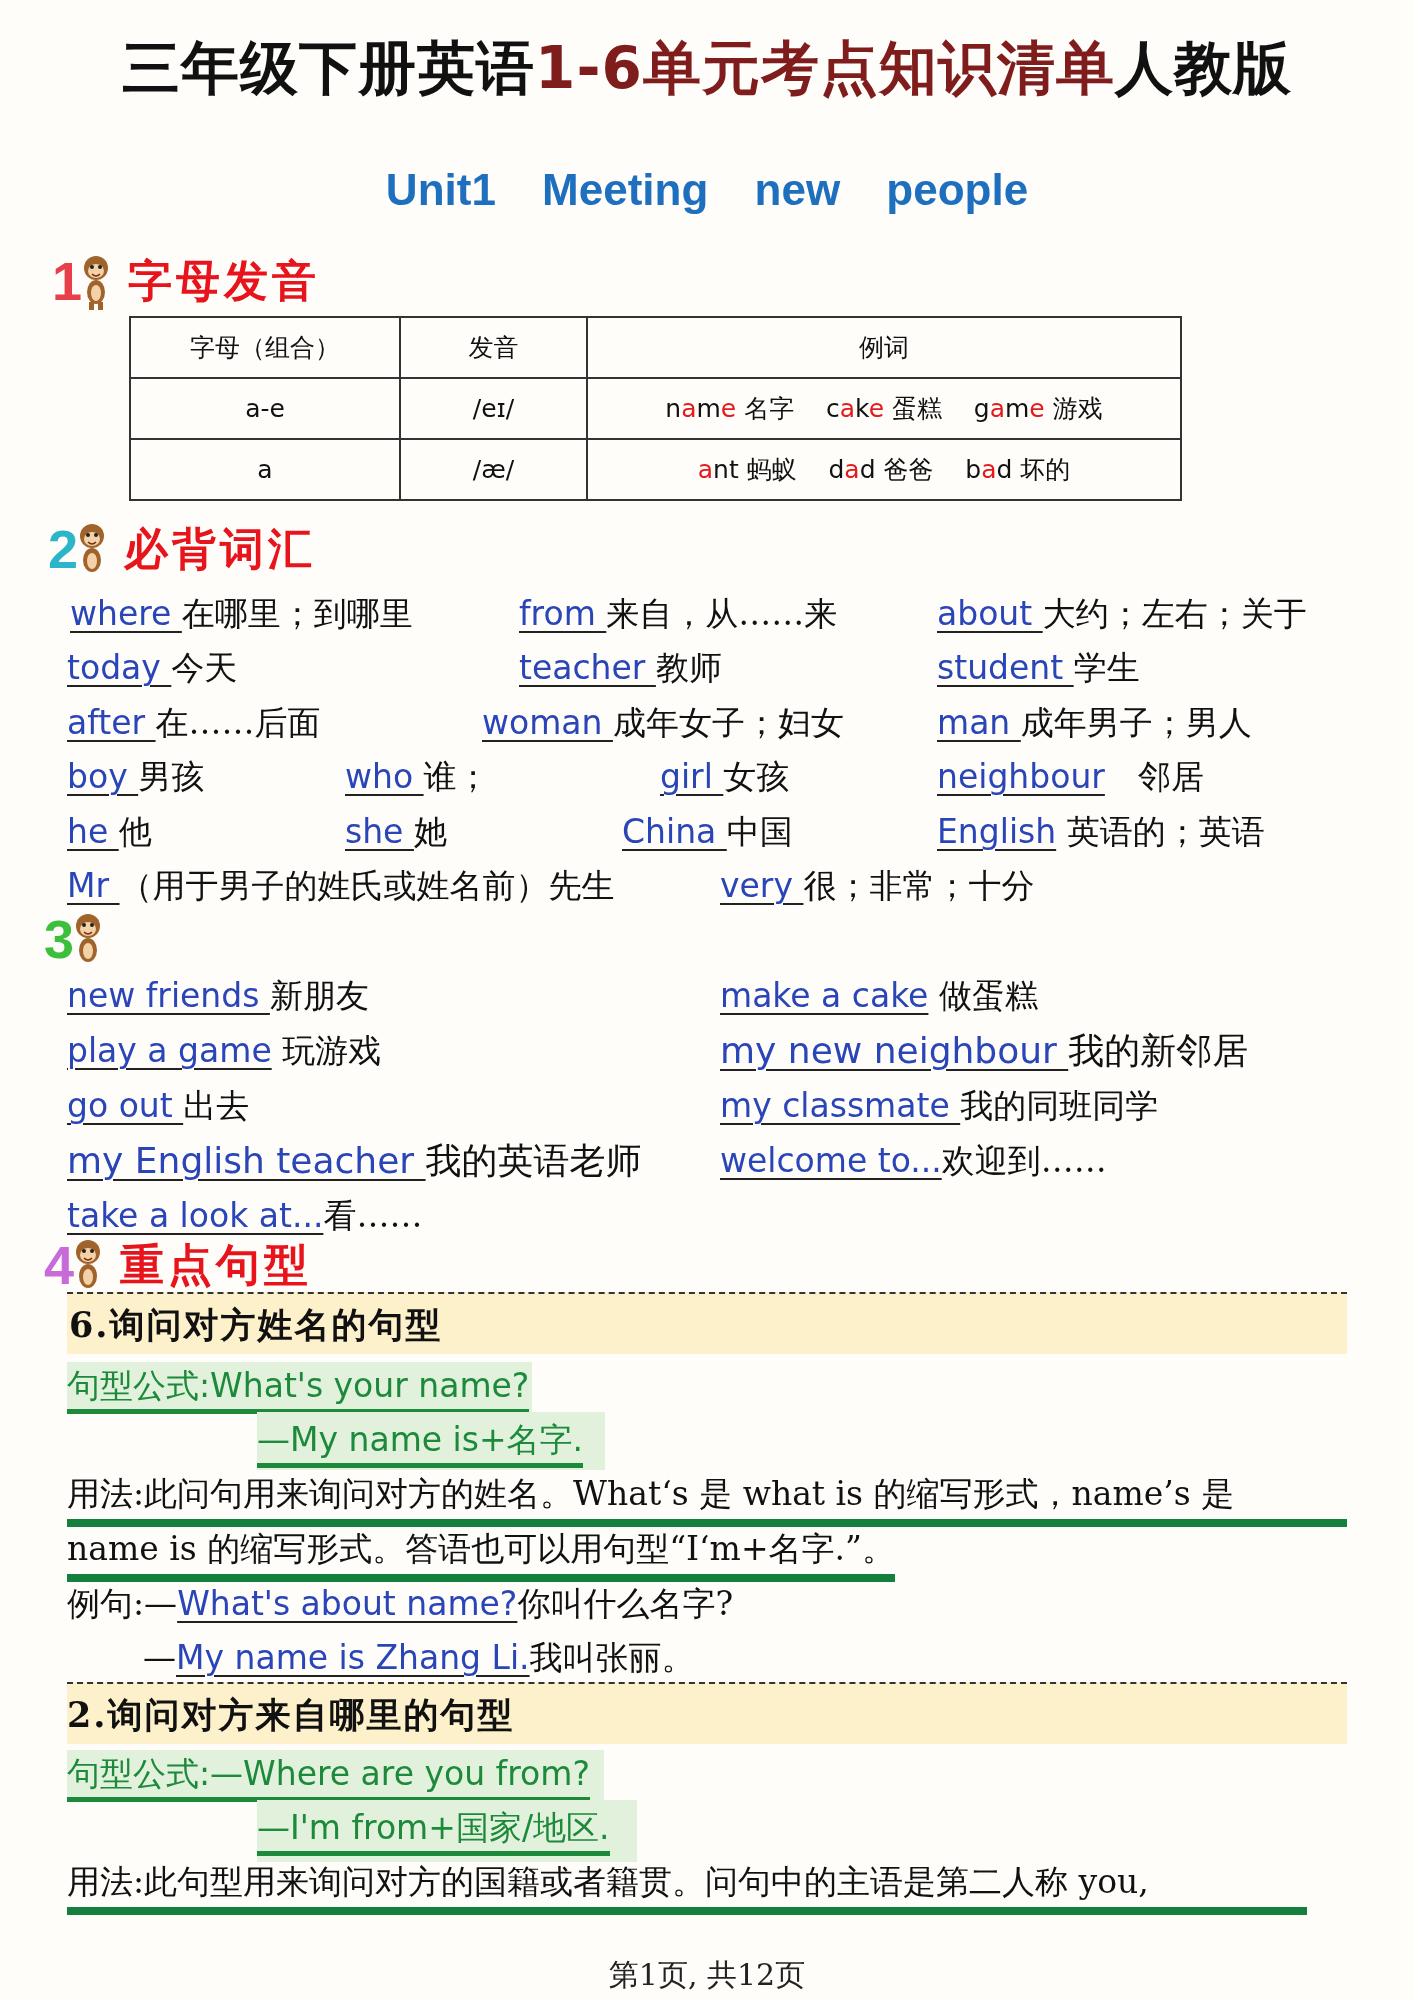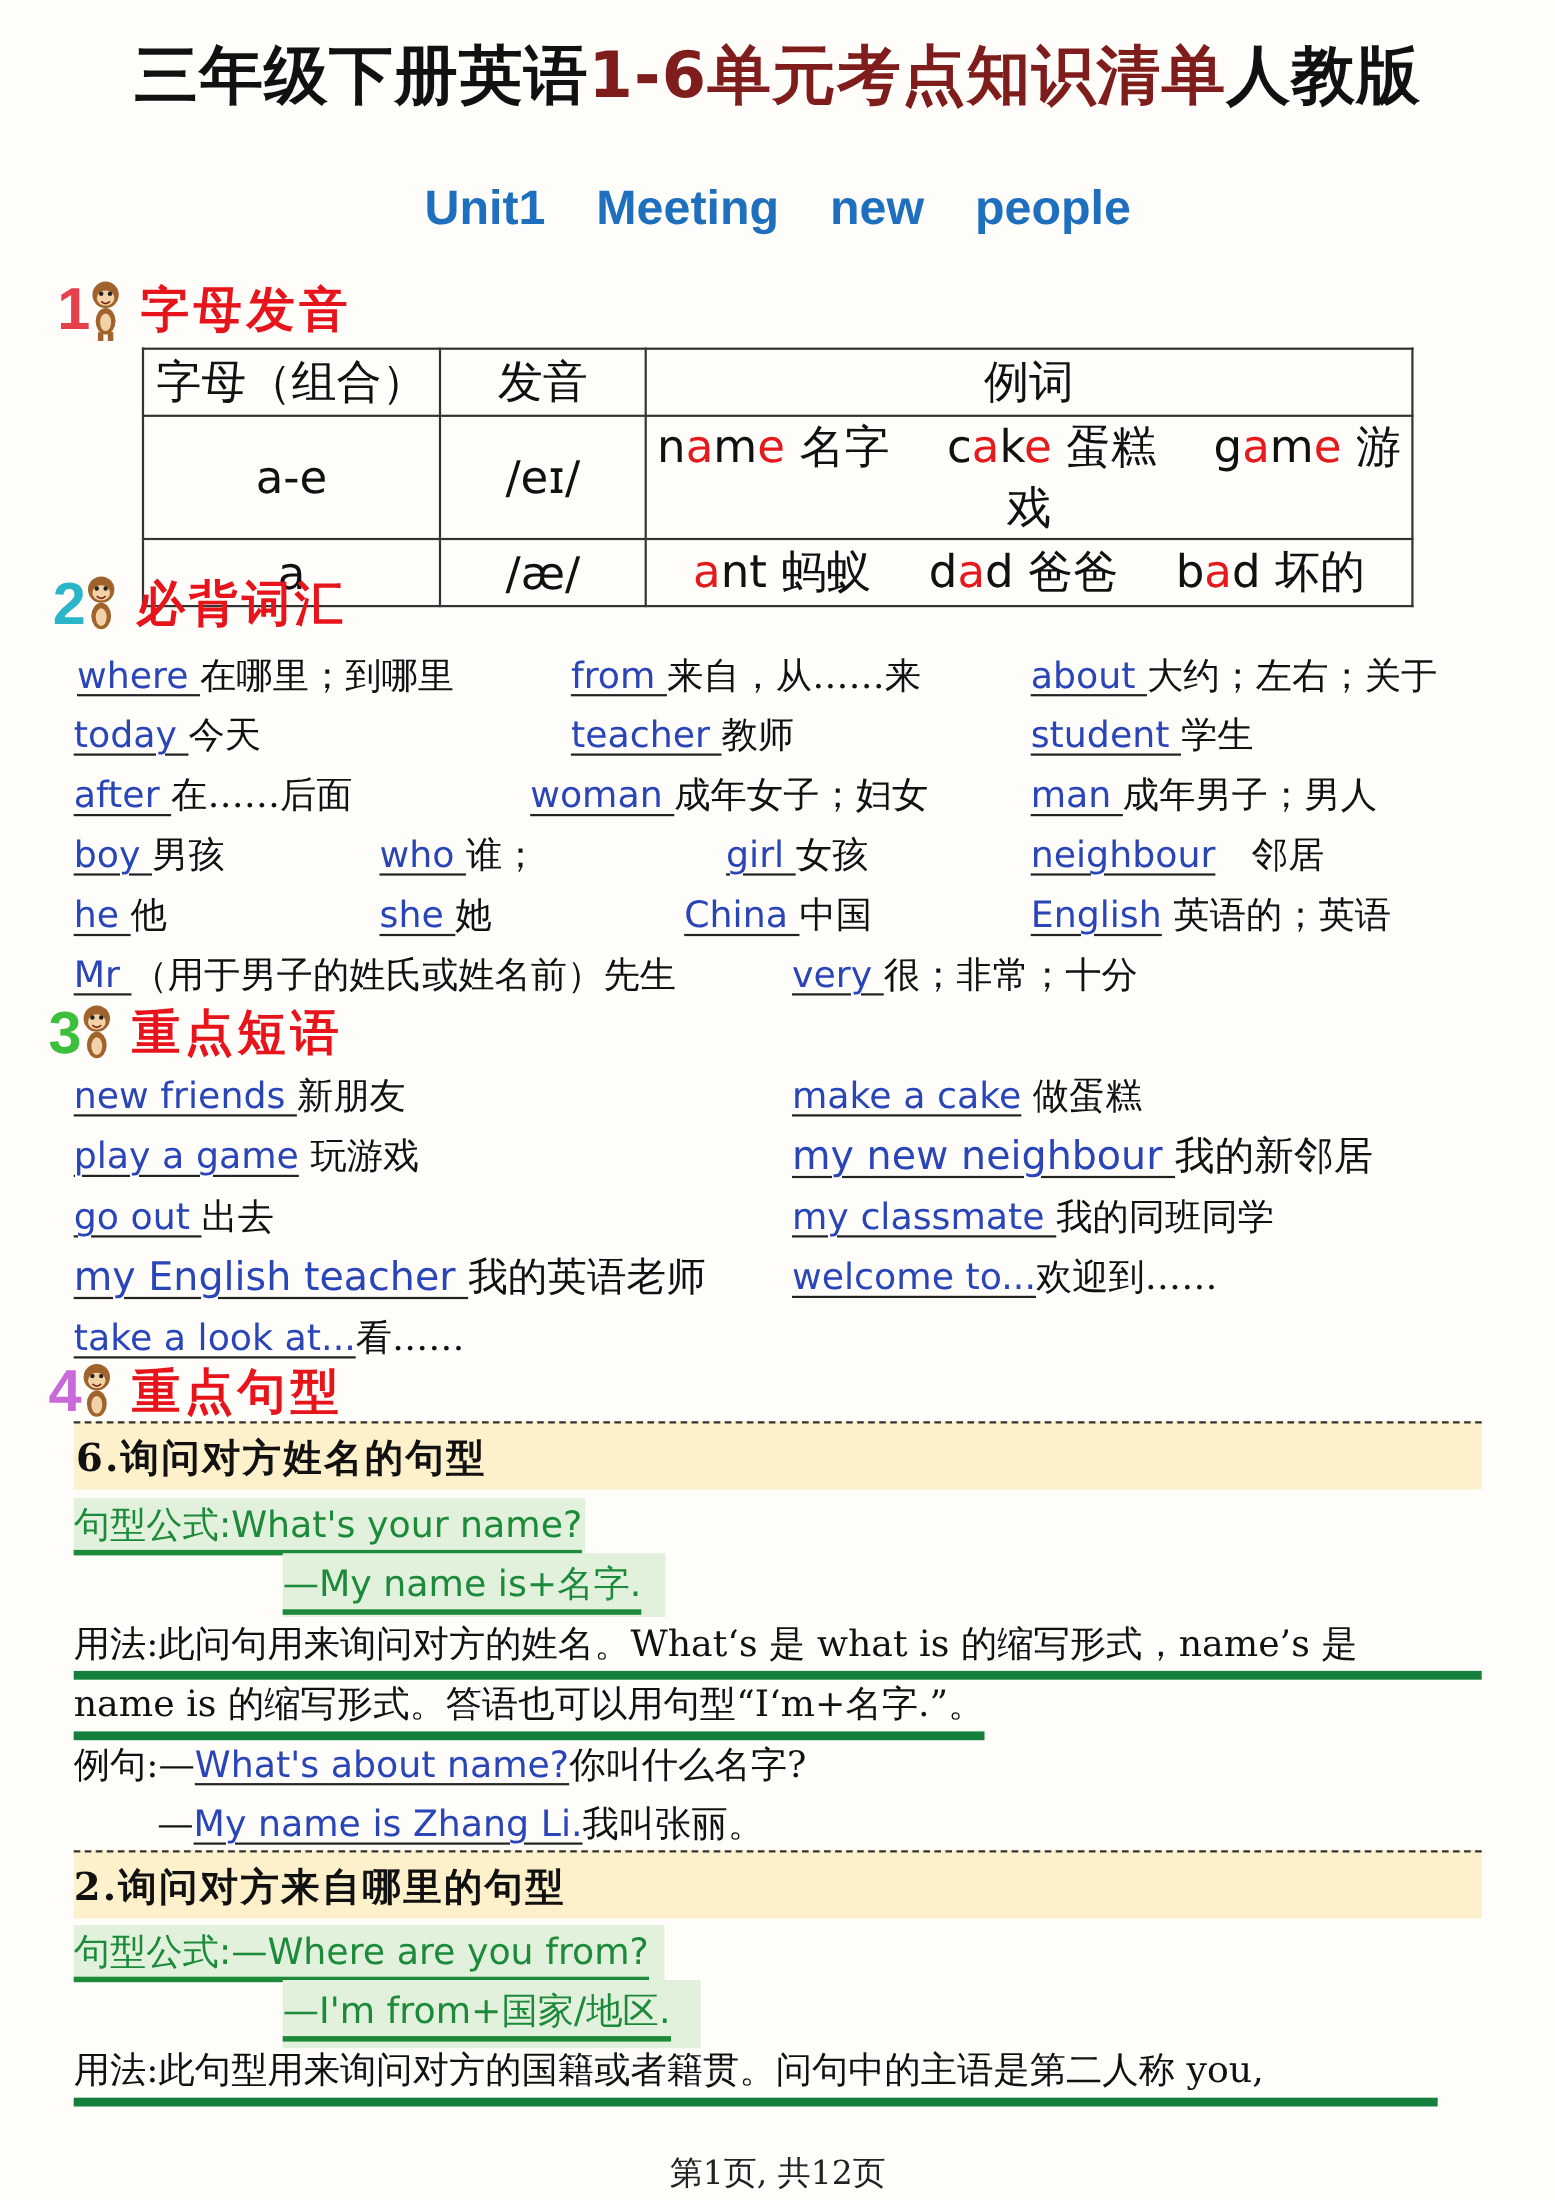--- a/index.html
+++ b/index.html
@@ -29,22 +29,22 @@
     font-family: "Liberation Sans", sans-serif; line-height: 62px;
   }
   .monkey {
     position: absolute; left: 22px; top: 4px; width: 44px; height: 56px;
   }
   .sec-label {
     font-size: 44px; font-weight: bold; color: #e8141c; margin-left: 6px;
     letter-spacing: 4px;
   }
   table.phon {
-    position: absolute; left: 129px; top: 316px; width: 1156px;
-    border-collapse: collapse; font-size: 41px;
+    position: absolute; left: 129px; top: 316px; width: 1053px;
+    border-collapse: collapse; font-size: 25px;
   }
   table.phon td {
     border: 2px solid #333; text-align: center; height: 59px; padding: 0;
     font-family: "DejaVu Serif", serif;
   }
   table.phon td.en { font-family: "DejaVu Sans", sans-serif; }
   .hl { color: #e41a1c; }
   .vocab, .phrase { font-size: 33px; font-family: "DejaVu Serif", serif; }
   .w {
     color: #2a45b8; font-family: "DejaVu Sans", sans-serif;
@@ -187,21 +187,20 @@
     <svg class="monkey" viewBox="0 0 44 56">
       <circle cx="22" cy="14" r="12" fill="#a0632c"></circle>
         <ellipse cx="22" cy="17" rx="8" ry="7" fill="#f3d2a8"></ellipse>
       <circle cx="18" cy="13" r="2" fill="#222"></circle>
         <circle cx="26" cy="13" r="2" fill="#222"></circle>
       <path d="M18 20 Q22 24 26 20" stroke="#7a2a10" stroke-width="1.5" fill="none"></path>
       <ellipse cx="22" cy="38" rx="9" ry="12" fill="#a0632c"></ellipse>
         <ellipse cx="22" cy="39" rx="5" ry="8" fill="#f3d2a8"></ellipse>
     </svg>
   </div>
-  <span class="sec-label">重点短语</span>
 </div>
 
 <div class="abs phrase" style="left:67px; top:974px;"><span class="w">new friends </span><span>新朋友</span></div>
 <div class="abs phrase" style="left:720px; top:974px;"><span class="w">make a cake</span><span>  做蛋糕</span></div>
 <div class="abs phrase" style="left:67px; top:1029px;"><span class="w">play a game</span><span>  玩游戏</span></div>
 <div class="abs phrase" style="left:720px; top:1027px; font-size:36px;"><span class="w">my new neighbour </span><span>我的新邻居</span></div>
 <div class="abs phrase" style="left:67px; top:1084px;"><span class="w">go out </span><span>出去</span></div>
 <div class="abs phrase" style="left:720px; top:1084px;"><span class="w">my classmate </span><span>我的同班同学</span></div>
 <div class="abs phrase" style="left:67px; top:1137px; font-size:36px;"><span class="w">my English teacher </span><span>我的英语老师</span></div>
 <div class="abs phrase" style="left:720px; top:1139px;"><span class="w">welcome to...</span><span>欢迎到……</span></div>

